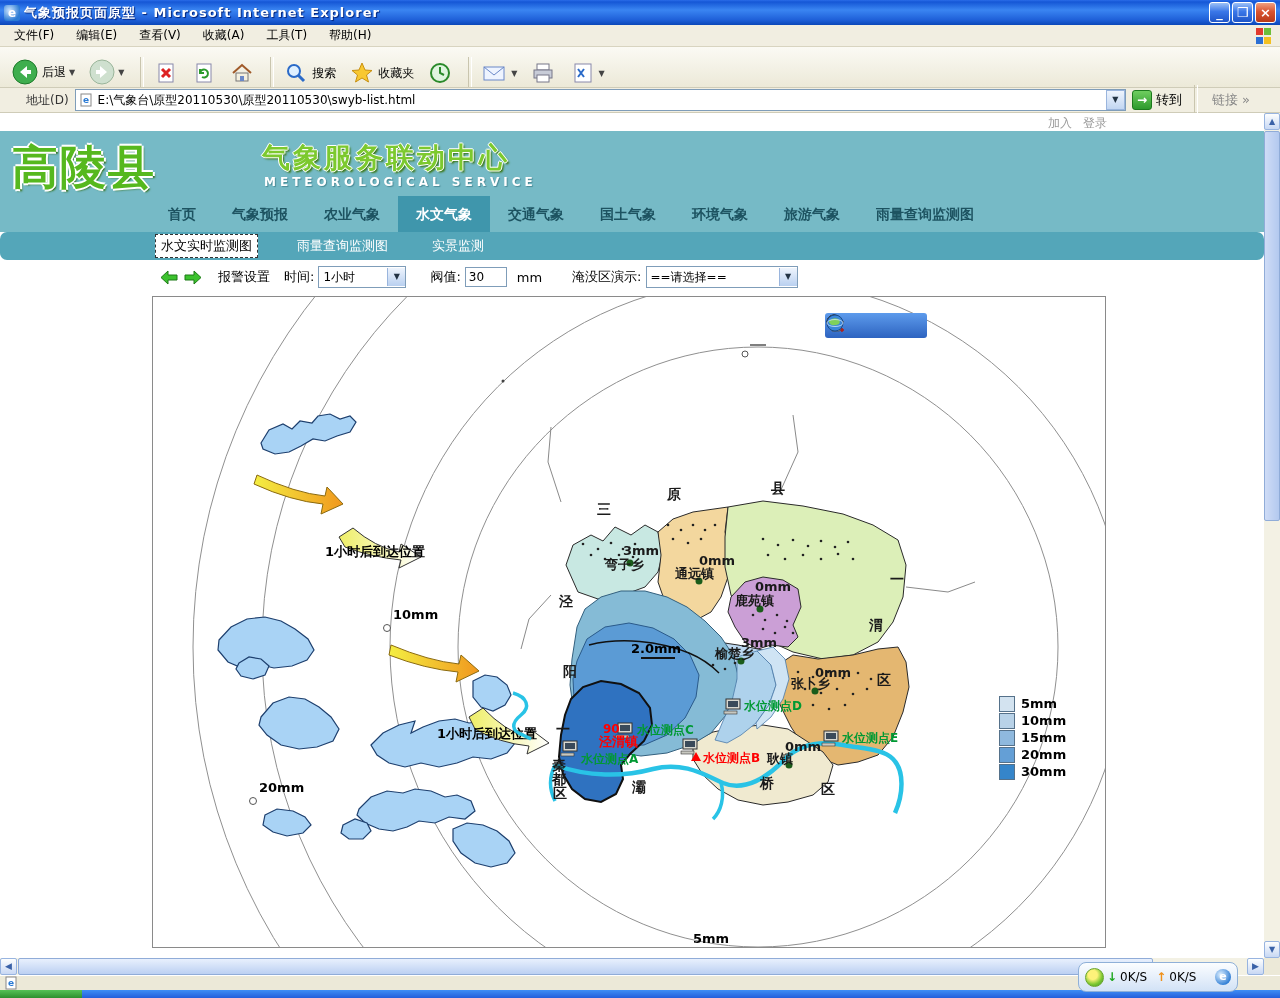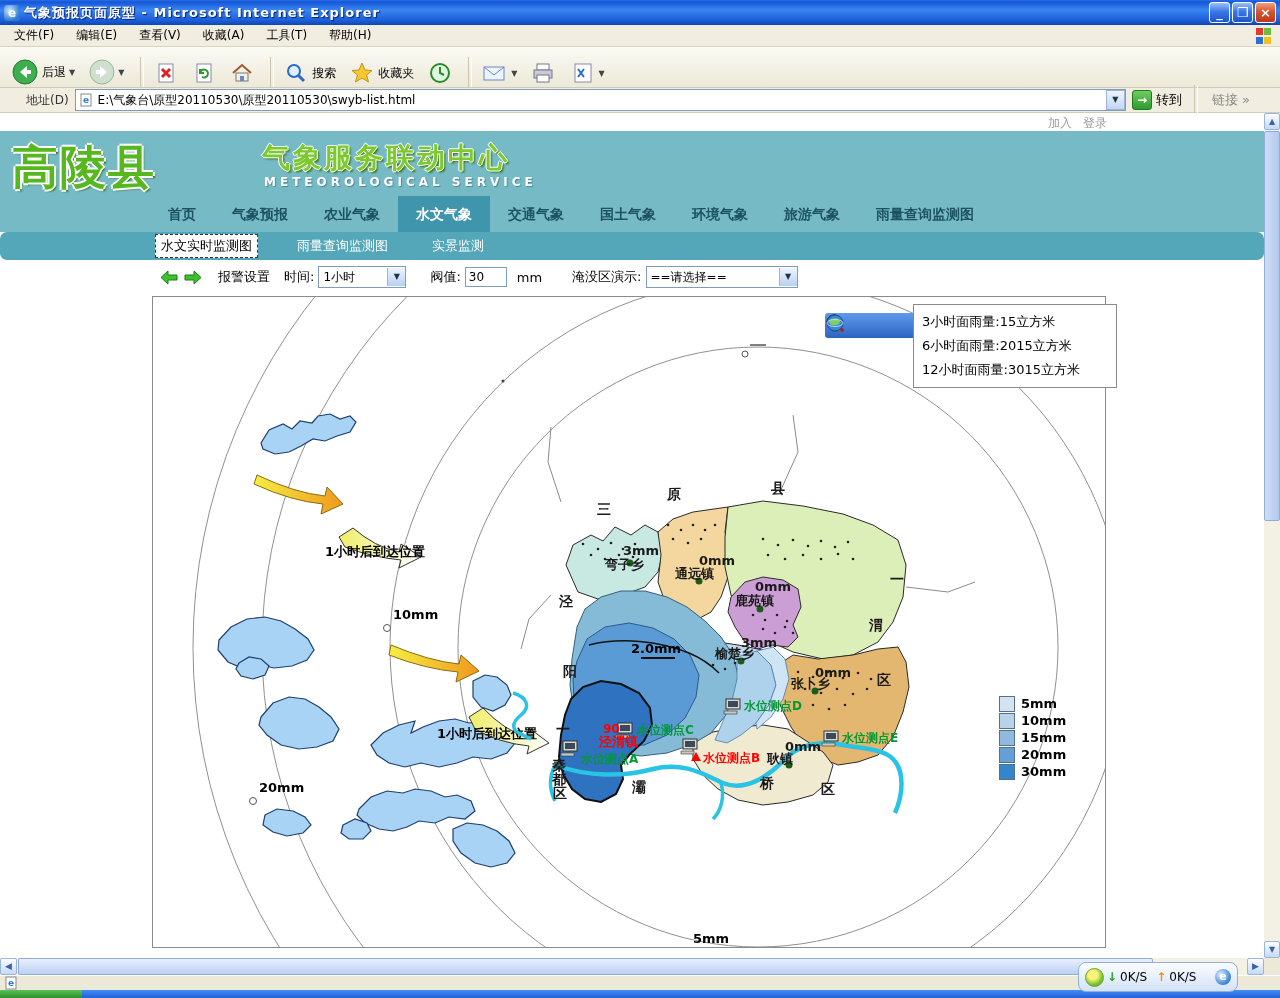--- a/index.html
+++ b/index.html
@@ -518,25 +518,20 @@
         <svg width="20" height="20" viewBox="0 0 20 20">
             <path d="M7 18 L5 12 L6 10 L8 12 L8 5 a1.2 1.2 0 0 1 2.4 0 L10.4 9 L11 4 a1.2 1.2 0 0 1 2.4 .2 L13 9 L14 5.5 a1.2 1.2 0 0 1 2.3 .5 L15.5 10 L16.5 8 a1 1 0 0 1 1.8 .8 L16 15 L14.5 18 Z" fill="#f5e6c8" stroke="#555"></path>
           </svg>
         <svg width="20" height="20" viewBox="0 0 20 20">
             <circle cx="10" cy="10" r="8" fill="#3a86d8" stroke="#1a4a88"></circle>
             <path d="M4 8 Q8 4 13 6 Q16 8 14 11 Q10 13 7 12 Q4 11 4 8 Z" fill="#7fd05a"></path>
             <ellipse cx="10" cy="10" rx="8" ry="3.5" fill="none" stroke="#cfe4ff" stroke-width="0.8"></ellipse>
           </svg>
       </div>
 
-      <div class="infobox">
-        <div>3小时面雨量:15立方米</div>
-        <div>6小时面雨量:2015立方米</div>
-        <div>12小时面雨量:3015立方米</div>
-      </div>
 
       <div class="legend">
         <div class="legrow">
             <div class="sw lg0"></div>
             <span class="lg-l">5mm</span>
           </div>
         <div class="legrow">
             <div class="sw lg1"></div>
             <span class="lg-l">10mm</span>
           </div>

